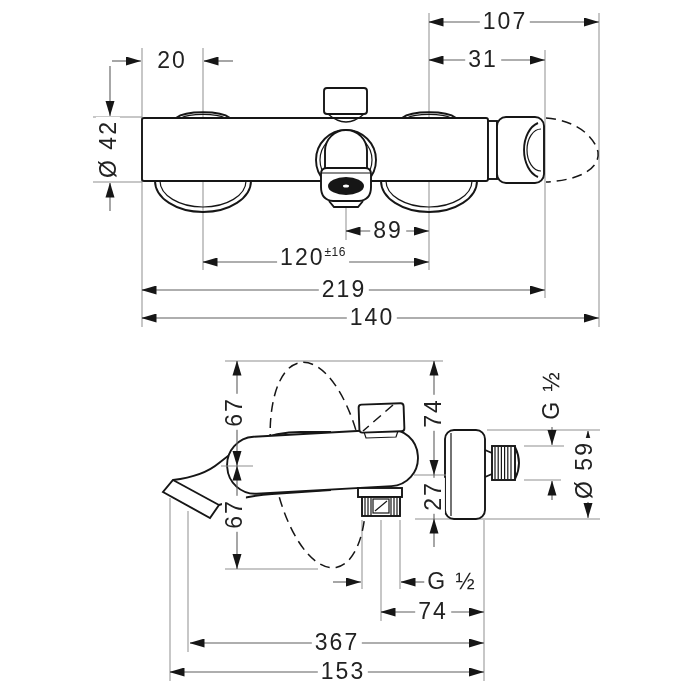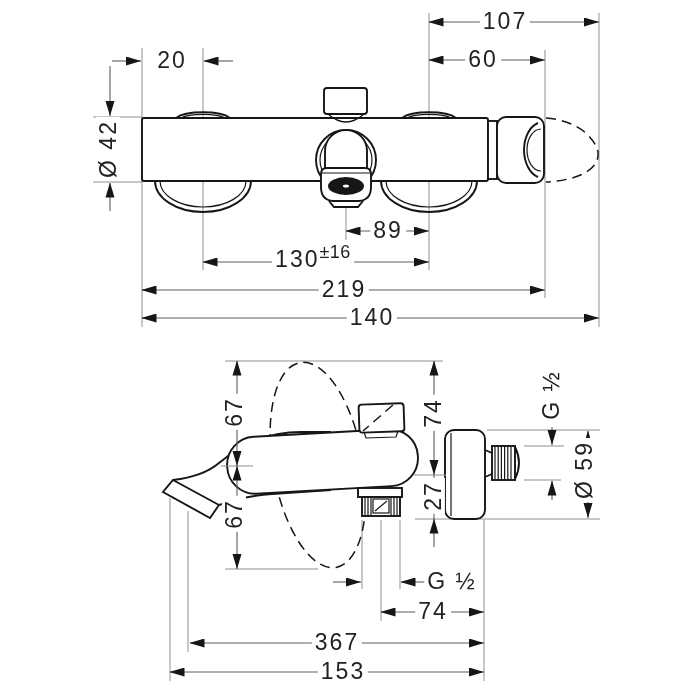--- a/index.html
+++ b/index.html
@@ -3,21 +3,21 @@
 <meta charset="utf-8">
 <style>
   html,body{margin:0;padding:0;background:#fff;}
   .stage{position:relative;width:700px;height:700px;background:#fff;overflow:hidden;
          font-family:"Liberation Sans",sans-serif;}
   .stage svg{position:absolute;left:0;top:0;z-index:1;}
   .labels{position:absolute;left:0;top:0;width:700px;height:544px;z-index:2;pointer-events:none;}
   .lbl{position:absolute;transform:translate(-50%,-50%);font-size:23px;letter-spacing:2px;
        color:#222;background:#fff;padding:0 3px;white-space:nowrap;line-height:1.05;}
   .lbl.rot{transform:translate(-50%,-50%) rotate(-90deg);}
-  .lbl sup{font-size:18px;letter-spacing:0.5px;}
+  .lbl sup{font-size:12px;letter-spacing:0.5px;}
   
   .ext{stroke:#8f8f8f;stroke-width:1;fill:none;}
   .dim{stroke:#5e5e5e;stroke-width:1.1;fill:none;}
   .obj{stroke:#161616;stroke-width:1.9;fill:#fff;}
   .objn{stroke:#161616;stroke-width:1.9;fill:none;}
   .thin{stroke:#161616;stroke-width:1.2;fill:none;}
   .dash{stroke:#161616;stroke-width:1.5;fill:none;stroke-dasharray:10 6;}
 </style>
 </head>
 <body>
@@ -160,25 +160,25 @@
     <line class="dim" x1="401" y1="582" x2="429" y2="582" marker-start="url(#as)"></line>
     <line class="dim" x1="381" y1="612" x2="484" y2="612" marker-start="url(#as)" marker-end="url(#ae)"></line>
     <line class="dim" x1="190" y1="643" x2="484" y2="643" marker-start="url(#as)" marker-end="url(#ae)"></line>
     <line class="dim" x1="170" y1="672" x2="484" y2="672" marker-start="url(#as)" marker-end="url(#ae)"></line>
   </g>
 </svg>
 
 <div class="labels">
 
   <span class="lbl" style="left:505px;top:21px">107</span>
-  <span class="lbl" style="left:483px;top:59px">60</span>
+  <span class="lbl" style="left:483px;top:59px">31</span>
   <span class="lbl" style="left:172px;top:60px">20</span>
   <span class="lbl rot" style="left:108px;top:149px">Ø 42</span>
   <span class="lbl" style="left:388px;top:230px">89</span>
-  <span class="lbl" style="left:313px;top:257px"><span>130</span><sup>±16</sup></span>
+  <span class="lbl" style="left:313px;top:257px"><span>120</span><sup>±16</sup></span>
   <span class="lbl" style="left:344px;top:289px">219</span>
   <span class="lbl" style="left:372px;top:317px">140</span>
 
   <span class="lbl rot" style="left:234px;top:412px">67</span>
   <span class="lbl rot" style="left:234px;top:514px">67</span>
   <span class="lbl rot" style="left:433px;top:413px">74</span>
   <span class="lbl rot" style="left:433px;top:496px">27</span>
   <span class="lbl rot" style="left:551px;top:395px">G ½</span>
   <span class="lbl rot" style="left:584px;top:470px">Ø 59</span>
   <span class="lbl" style="left:452px;top:581px">G ½</span>

